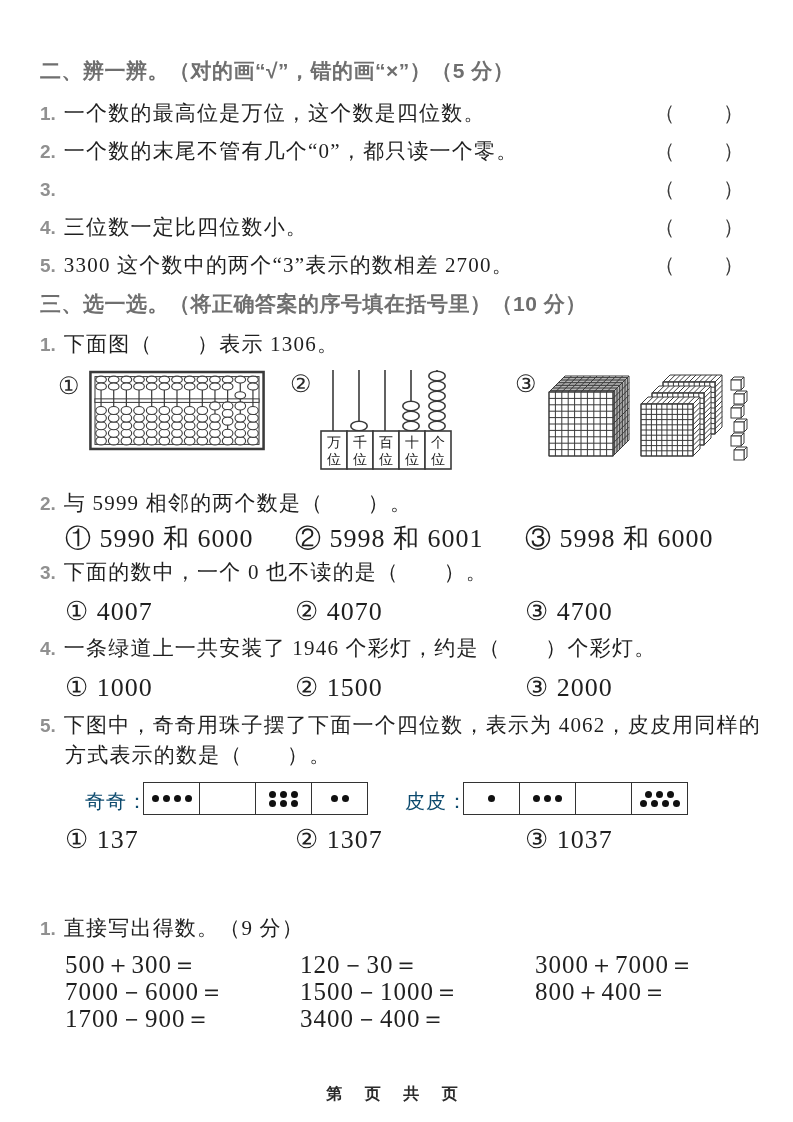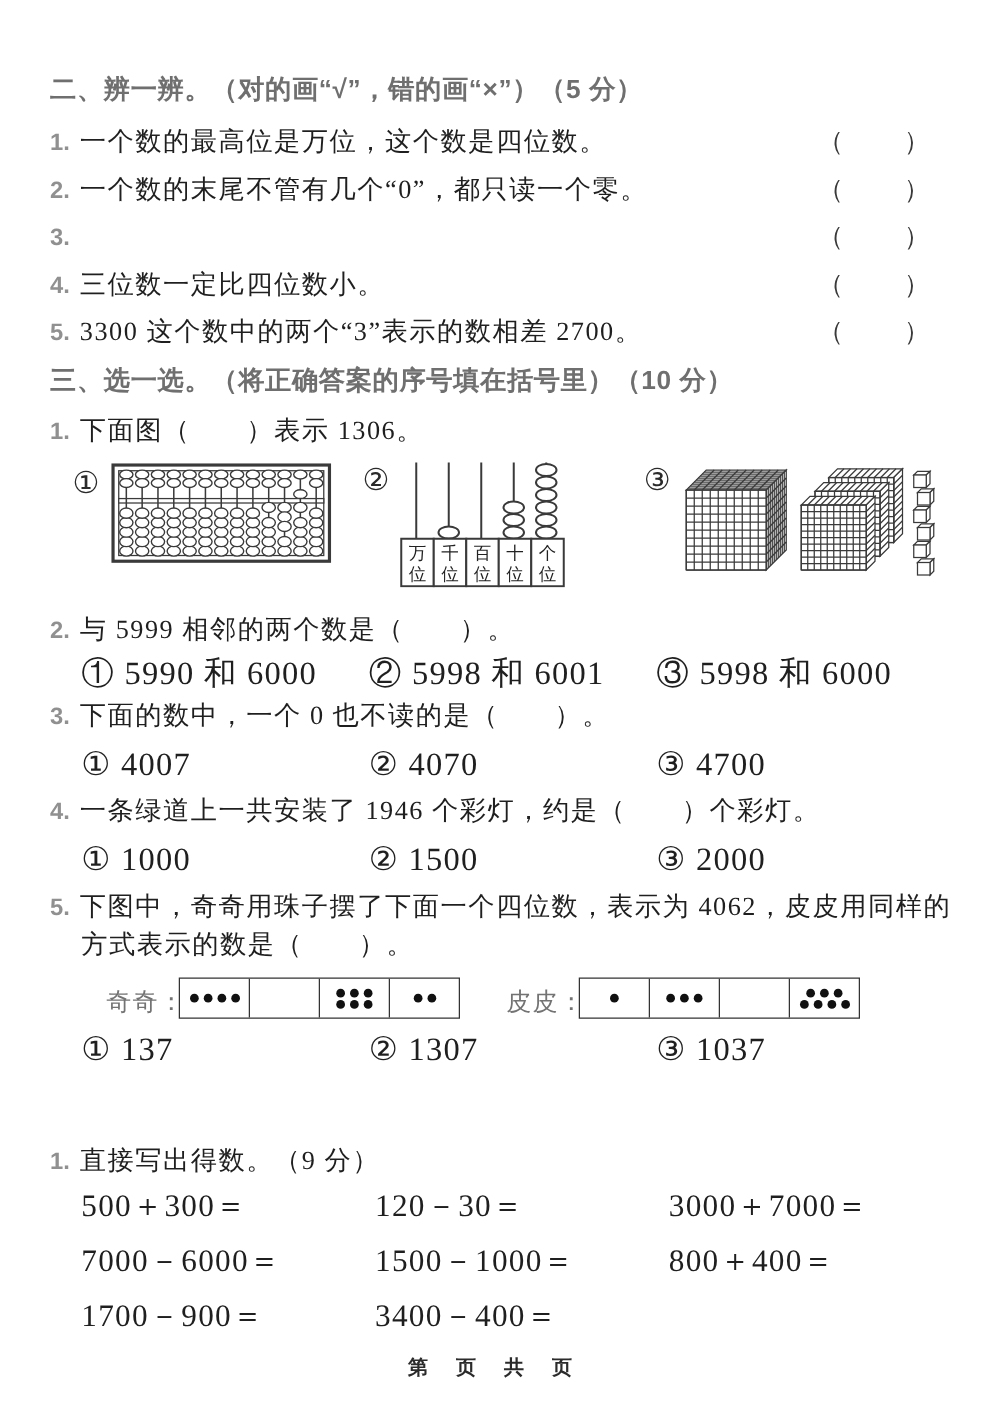--- a/index.html
+++ b/index.html
@@ -15,29 +15,29 @@
         justify-content:space-between;align-items:baseline;}
   .tf-left{display:flex;align-items:baseline;}
   .paren{font-size:21px;color:#3a3a3a;letter-spacing:2px;white-space:pre;}
   .q-row{position:absolute;left:40px;display:flex;align-items:baseline;}
   .q-cont{position:absolute;left:65px;}
   .opt-row{position:absolute;left:65px;width:690px;height:28px;}
   .opt{position:absolute;top:0;font-size:26px;letter-spacing:1px;white-space:pre;}
   .opt.c0{left:0;} .opt.c1{left:230px;} .opt.c2{left:460px;}
   .fig-label{position:absolute;font-size:24px;color:#2a2a2a;}
   .fig-canvas{position:absolute;}
-  .bead-label{position:absolute;font-size:20px;letter-spacing:1px;color:#737373;}
+  .bead-label{position:absolute;font-size:20px;letter-spacing:1px;color:#0c4a6e;}
   .bead-box{position:absolute;display:flex;border:1.5px solid #333;background:#fff;}
   .bead-cell{width:55px;height:31px;display:flex;flex-direction:column;
         justify-content:center;align-items:center;gap:2px;border-right:1.2px solid #333;}
   .bead-cell:last-child{border-right:none;}
   .dot-row{display:flex;gap:4px;}
   .dot{width:7px;height:7px;border-radius:50%;background:#111;flex:none;}
   .math-grid{position:absolute;left:65px;top:948px;display:grid;
-        grid-template-columns:235px 235px 235px;row-gap:17px;}
+        grid-template-columns:235px 235px 235px;}
   .expr{font-size:25px;letter-spacing:1px;height:27px;white-space:pre;}
   .footer{position:absolute;left:0;right:0;top:1084px;text-align:center;
         font-family:"Liberation Sans","DejaVu Sans",sans-serif;
         font-weight:bold;font-size:16px;letter-spacing:9px;color:#2b2b2b;}
   svg{display:block;}
 </style>
 </head>
 <body>
 
 <div class="page">

